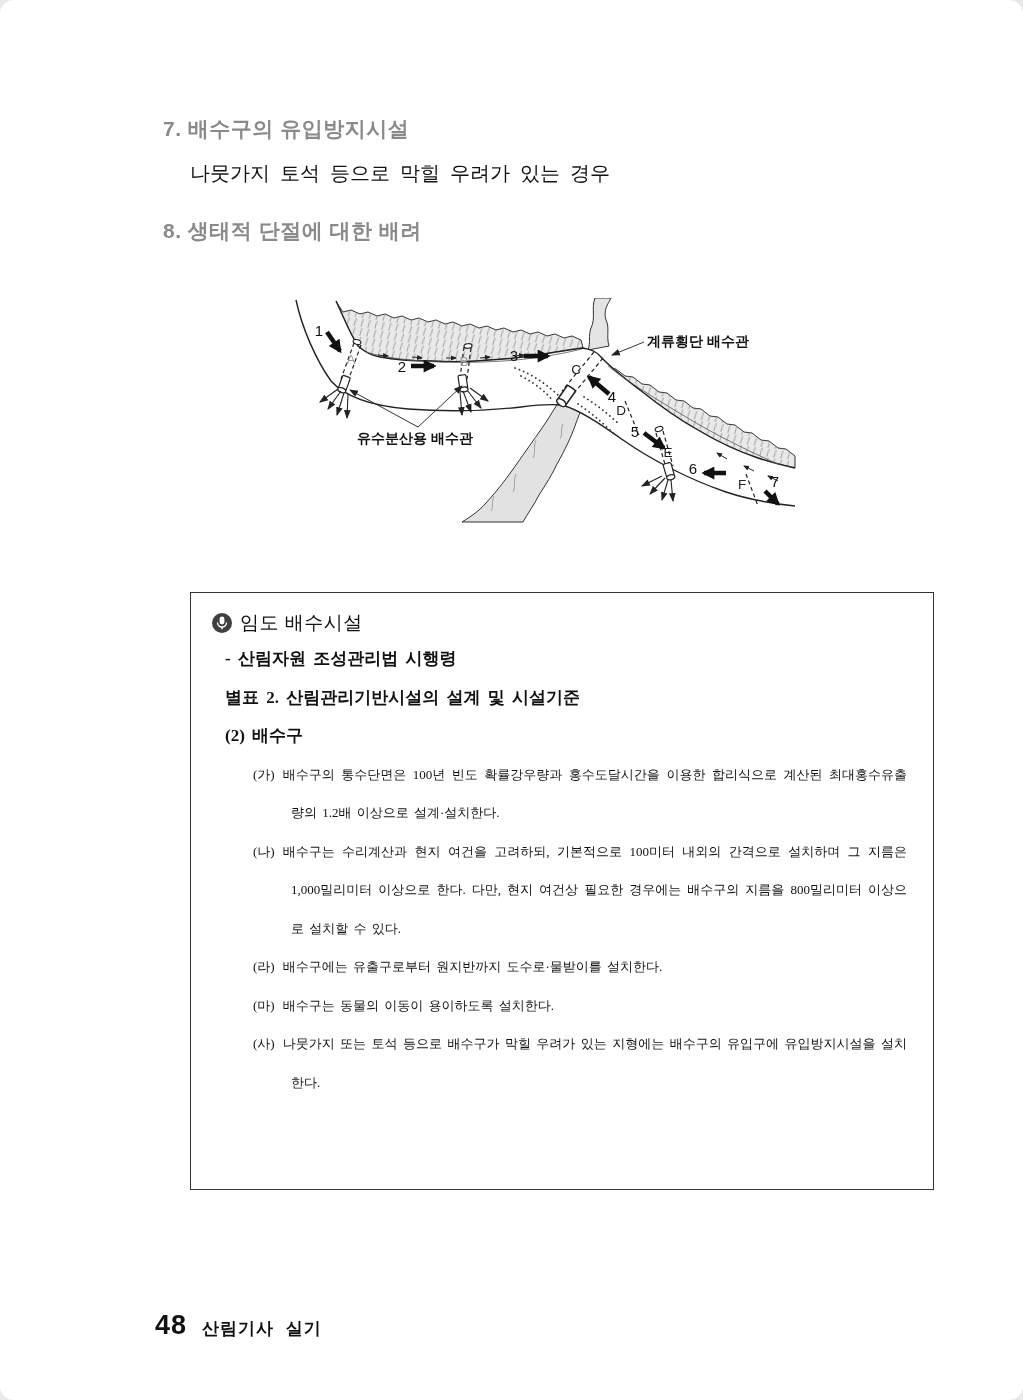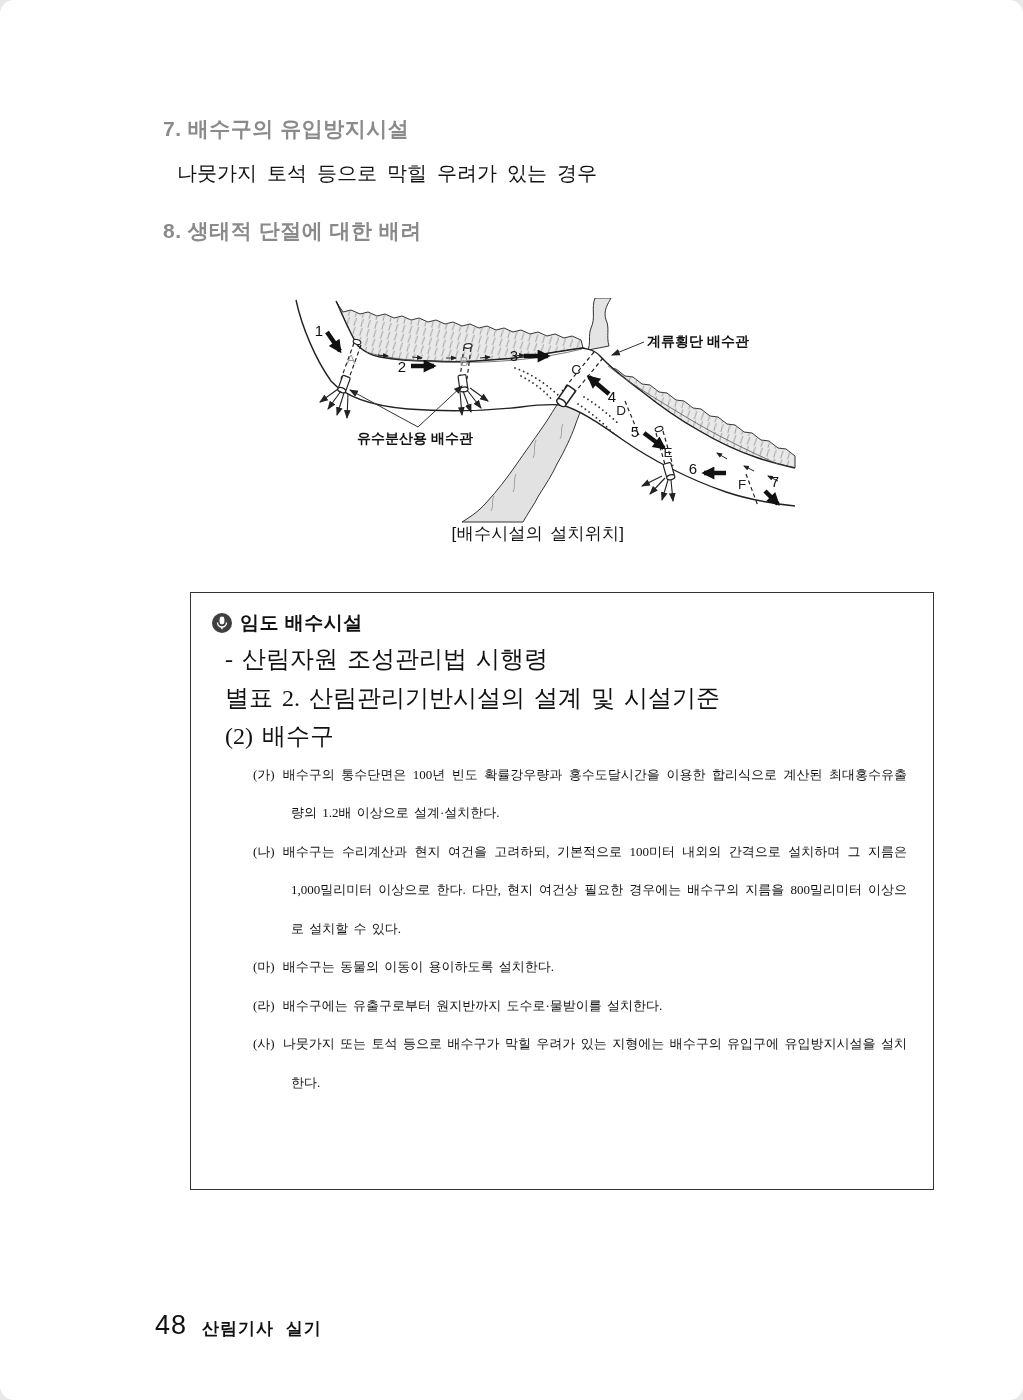--- a/index.html
+++ b/index.html
@@ -8,51 +8,51 @@
     font-family:"Liberation Serif","DejaVu Serif",serif;color:#111;overflow:hidden;
     margin:0 auto;
     border-radius:14px;
   }
   .sec-title{
     position:absolute;left:163px;
     font-family:"Liberation Sans","DejaVu Sans",sans-serif;
     font-weight:bold;font-size:21px;color:#8a8a8a;letter-spacing:.5px;white-space:nowrap;
   }
   .sec-body{
-    position:absolute;left:177px;
+    position:absolute;left:190px;
     font-size:20px;color:#111;word-spacing:5px;white-space:nowrap;
   }
   .diagram-wrap{position:absolute;left:278px;top:298px;width:520px;height:228px;}
   .diagram-caption{
     position:absolute;left:278px;top:522px;width:520px;text-align:center;
     font-family:"Liberation Sans","DejaVu Sans",sans-serif;font-size:17px;color:#111;
     letter-spacing:.3px;word-spacing:2px;
   }
   .note-box{
     position:absolute;left:190px;top:592px;width:744px;height:598px;
     border:1.5px solid #333;box-sizing:border-box;background:#fff;
     padding:13px 26px 10px 12px;
   }
   .note-header{display:flex;align-items:center;margin-left:8px;height:34px;}
   .note-icon{width:22px;height:22px;flex:0 0 auto;}
   .note-title{
-    font-family:"Liberation Sans","DejaVu Sans",sans-serif;font-weight:bold;
+    font-family:"Liberation Sans","DejaVu Sans",sans-serif;font-weight:normal;
     font-size:19px;color:#111;margin-left:7px;letter-spacing:.5px;
   }
-  .note-line{margin-left:22px;font-size:24px;line-height:38.5px;word-spacing:3px;white-space:nowrap;}
+  .note-line{margin-left:22px;font-size:17px;line-height:38.5px;word-spacing:3px;white-space:nowrap;font-weight:bold;}
   .note-item{
     padding-left:88px;text-indent:-38px;font-size:13px;line-height:38.5px;
     word-spacing:2px;text-align:justify;
   }
   .note-item .marker{margin-right:8px;}
   .footer{
     position:absolute;left:155px;top:1310px;display:flex;align-items:baseline;
     font-family:"Liberation Sans","DejaVu Sans",sans-serif;color:#111;
   }
-  .footer .pnum{font-size:27px;font-weight:normal;letter-spacing:1px;}
+  .footer .pnum{font-size:27px;font-weight:bold;letter-spacing:1px;}
   .footer .ptitle{font-size:17px;font-weight:bold;margin-left:15px;letter-spacing:1px;word-spacing:6px;}
   svg text{font-family:"Liberation Sans","DejaVu Sans",sans-serif;}
   svg .ko-label{font-weight:bold;}
 </style>
 </head>
 <body>
 
 <div class="page">
 
   <div class="sec-title" style="top:115px">
@@ -200,21 +200,20 @@
 
       <line x1="366" y1="44" x2="334" y2="57" stroke="#333" stroke-width="1" marker-end="url(#ah-sm)"></line>
       <text x="369" y="48" class="ko-label" font-size="14" fill="#111" text-anchor="start">계류횡단 배수관</text>
 
       <line x1="140" y1="129" x2="72" y2="92" stroke="#333" stroke-width="1" marker-end="url(#ah-sm)"></line>
       <line x1="140" y1="129" x2="184" y2="88" stroke="#333" stroke-width="1" marker-end="url(#ah-sm)"></line>
       <text x="137" y="145" class="ko-label" font-size="14" fill="#111" text-anchor="middle">유수분산용 배수관</text>
     </svg>
   </div>
 
-  <div class="diagram-caption">[배수시설의 설치위치]</div>
 
   <div class="note-box">
     <div class="note-header">
       <svg class="note-icon" viewBox="0 0 22 22">
         <circle cx="11" cy="11" r="10" fill="#3f3f3f"></circle>
         <rect x="8.6" y="4.5" width="4.8" height="8" rx="2.4" fill="#fff"></rect>
         <path d="M6.5,10.5 a4.5,4.5 0 0 0 9,0" fill="none" stroke="#fff" stroke-width="1.4"></path>
         <line x1="11" y1="15" x2="11" y2="17.2" stroke="#fff" stroke-width="1.4"></line>
       </svg>
       <span class="note-title">임도 배수시설</span>
@@ -223,24 +222,24 @@
     <div class="note-line">별표 2. 산림관리기반시설의 설계 및 시설기준</div>
     <div class="note-line">(2) 배수구</div>
 
     <div class="note-item">
       <span class="marker">(가)</span><span>배수구의 통수단면은 100년 빈도 확률강우량과 홍수도달시간을 이용한 합리식으로 계산된 최대홍수유출량의 1.2배 이상으로 설계·설치한다.</span>
     </div>
     <div class="note-item">
       <span class="marker">(나)</span><span>배수구는 수리계산과 현지 여건을 고려하되, 기본적으로 100미터 내외의 간격으로 설치하며 그 지름은 1,000밀리미터 이상으로 한다. 다만, 현지 여건상 필요한 경우에는 배수구의 지름을 800밀리미터 이상으로 설치할 수 있다.</span>
     </div>
     <div class="note-item">
+      <span class="marker">(라)</span><span>배수구에는 유출구로부터 원지반까지 도수로·물받이를 설치한다.</span>
+    </div>
+    <div class="note-item">
       <span class="marker">(마)</span><span>배수구는 동물의 이동이 용이하도록 설치한다.</span>
-    </div>
-    <div class="note-item">
-      <span class="marker">(라)</span><span>배수구에는 유출구로부터 원지반까지 도수로·물받이를 설치한다.</span>
     </div>
     <div class="note-item">
       <span class="marker">(사)</span><span>나뭇가지 또는 토석 등으로 배수구가 막힐 우려가 있는 지형에는 배수구의 유입구에 유입방지시설을 설치한다.</span>
     </div>
   </div>
 
   <div class="footer">
     <span class="pnum">48</span>
     <span class="ptitle">산림기사 실기</span>
   </div>

